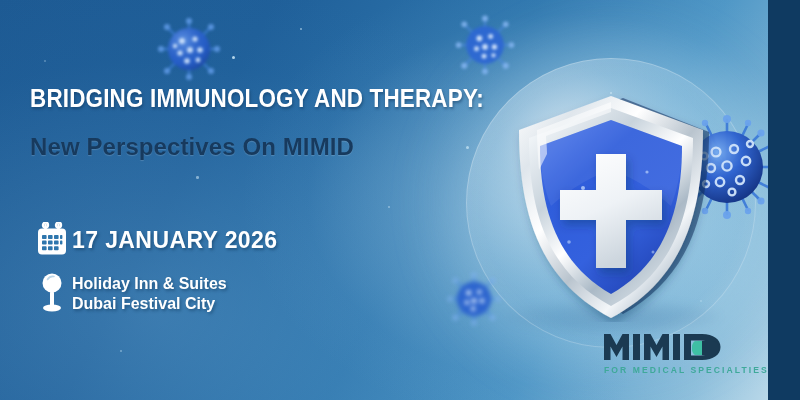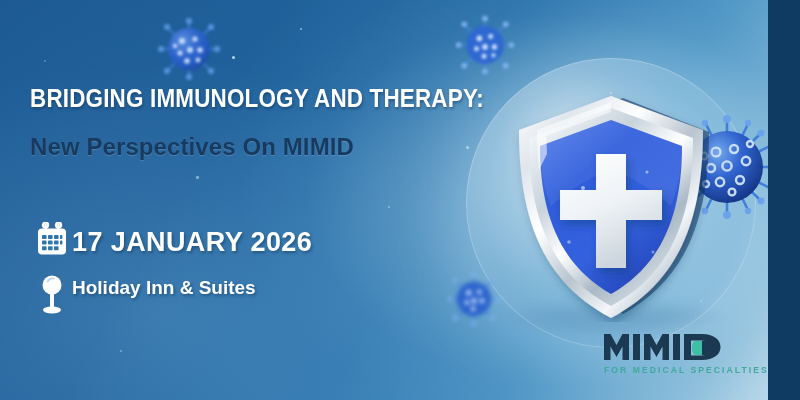--- a/index.html
+++ b/index.html
@@ -57,22 +57,22 @@
     white-space:nowrap;
   }
 
   .info{position:absolute;left:32px;top:222px;}
   .info-row{display:flex;align-items:flex-start;margin-bottom:16px;}
   .info-icon{flex:0 0 auto;width:40px;display:flex;justify-content:center;}
   .info-text{
     color:#ffffff;font-weight:700;
     text-shadow:1.5px 2px 3px rgba(12,48,82,0.45);
   }
-  .date-text{font-size:27px;letter-spacing:0.4px;padding-top:5px;}
-  .venue-text{font-size:19px;line-height:1.22;padding-top:2px;}
+  .date-text{font-size:23px;letter-spacing:0.4px;padding-top:5px;}
+  .venue-text{font-size:16px;line-height:1.22;padding-top:2px;}
   .venue-text div{white-space:nowrap;}
 
   
   .logo{position:absolute;left:604px;right:auto;top:332px;width:160px;}
   .logo-mark{display:block;}
   .logo-tagline{
     margin-top:3px;
     color:#3fa99a;
     font-size:8.6px;font-weight:700;
     letter-spacing:2.05px;
@@ -363,20 +363,21 @@
       <div class="info-icon">
         <svg width="26" height="42" viewBox="0 0 26 42">
           <circle cx="13" cy="11" r="9.5" fill="#ffffff"></circle>
           <path d="M8.5 7.5 A6.5 6.5 0 0 1 15 4.5" fill="none" stroke="#bcd6e8" stroke-width="1.6" stroke-linecap="round"></path>
           <rect x="11" y="19" width="4" height="16" rx="1.6" fill="#ffffff"></rect>
           <ellipse cx="13" cy="36" rx="9" ry="3.4" fill="#ffffff"></ellipse>
         </svg>
       </div>
       <div class="info-text venue-text">
         <div>Holiday Inn &amp; Suites</div>
+        <div>Dubai Festival City</div>
       </div>
     </div>
 
   </div>
 
   <div class="logo">
     <svg class="logo-mark" width="160" height="30" viewBox="0 0 320 60">
       <g fill="#1b3a52">
 
         <path d="M0 4 h13 l12 22 l12 -22 h13 v52 h-13 v-27 l-12 21 l-12 -21 v27 h-13 Z"></path>

